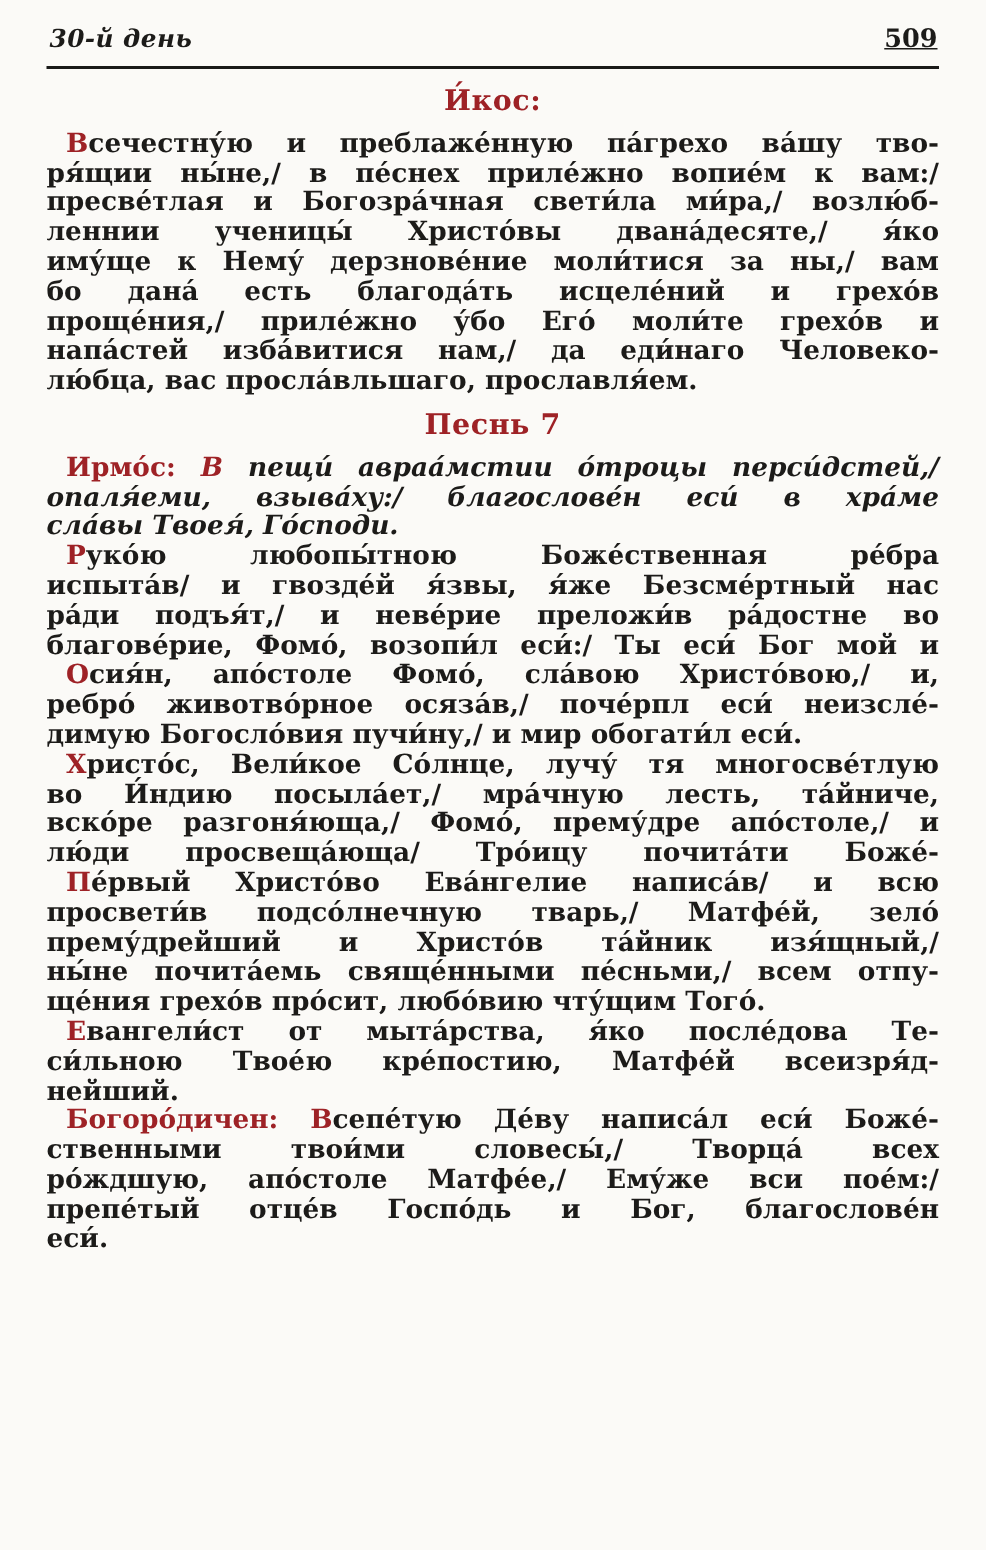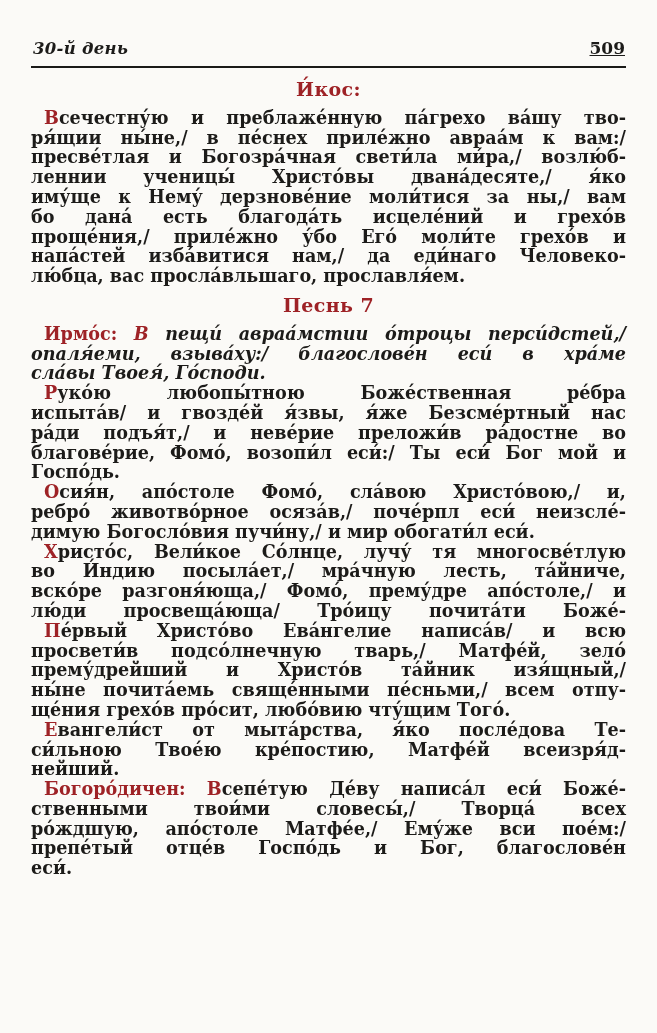--- a/index.html
+++ b/index.html
@@ -14,21 +14,21 @@
     width:657px;height:1033px;
     background:var(--paper);
     overflow:hidden;
     color:var(--ink);
     font-family:"DejaVu Serif", serif;
     font-weight:700;
     box-sizing:border-box;
   }
   .pheader{
     display:flex;justify-content:space-between;align-items:baseline;
-    padding:38px 32px 0 33px;
+    padding:16px 32px 0 33px;
     font-size:16.5px;
   }
   .running{font-style:italic;letter-spacing:.3px;}
   .pagenum{font-size:17px;text-decoration:underline;}
   .rule{
     margin:8px 31px 0 31px;
     border:none;border-top:2.4px solid var(--rule);
     height:0;
   }
   .body{
@@ -61,41 +61,40 @@
 <div class="page">
   <div class="pheader">
     <span class="running">30-й день</span>
     <span class="pagenum">509</span>
   </div>
   <hr class="rule">
   <div class="body">
       <div class="heading">И́кос:</div>
       <div class="para">
         <div class="line"><span class="indent"></span><span class="red initial">В</span><span>сечестну́ю и преблаже́нную па́грехо ва́шу тво-</span></div>
-        <div class="line">ря́щии ны́не,/ в пе́снех приле́жно авраа́м к вам:/</div>
+        <div class="line">ря́щии ны́не,/ в пе́снех приле́жно вопие́м к вам:/</div>
         <div class="line">пресве́тлая и Богозра́чная свети́ла ми́ра,/ возлю́б-</div>
         <div class="line">леннии ученицы́ Христо́вы двана́десяте,/ я́ко</div>
         <div class="line">иму́ще к Нему́ дерзнове́ние моли́тися за ны,/ вам</div>
         <div class="line">бо дана́ есть благода́ть исцеле́ний и грехо́в</div>
         <div class="line">проще́ния,/ приле́жно у́бо Его́ моли́те грехо́в и</div>
         <div class="line">напа́стей изба́витися нам,/ да еди́наго Человеко-</div>
         <div class="line last">лю́бца, вас просла́вльшаго, прославля́ем.</div>
       </div>
       <div class="heading">Песнь 7</div>
       <div class="para italic">
         <div class="line"><span class="indent"></span><span class="red label">Ирмо́с:</span> <span class="red initial">В</span> <span>пещи́ авраа́мстии о́троцы перси́дстей,/</span></div>
         <div class="line">опаля́еми, взыва́ху:/ благослове́н еси́ в хра́ме</div>
         <div class="line last">сла́вы Твоея́, Го́споди.</div>
       </div>
       <div class="para">
         <div class="line"><span class="indent"></span><span class="red initial">Р</span><span>уко́ю любопы́тною Боже́ственная ре́бра</span></div>
         <div class="line">испыта́в/ и гвозде́й я́звы, я́же Безсме́ртный нас</div>
         <div class="line">ра́ди подъя́т,/ и неве́рие преложи́в ра́достне во</div>
         <div class="line">благове́рие, Фомо́, возопи́л еси́:/ Ты еси́ Бог мой и</div>
-        <div class="line last">Госпо́дь.</div>
       </div>
       <div class="para">
         <div class="line"><span class="indent"></span><span class="red initial">О</span><span>сия́н, апо́столе Фомо́, сла́вою Христо́вою,/ и,</span></div>
         <div class="line">ребро́ животво́рное осяза́в,/ поче́рпл еси́ неизсле́-</div>
         <div class="line last">димую Богосло́вия пучи́ну,/ и мир обогати́л еси́.</div>
       </div>
       <div class="para">
         <div class="line"><span class="indent"></span><span class="red initial">Х</span><span>ристо́с, Вели́кое Со́лнце, лучу́ тя многосве́тлую</span></div>
         <div class="line">во И́ндию посыла́ет,/ мра́чную лесть, та́йниче,</div>
         <div class="line">вско́ре разгоня́юща,/ Фомо́, прему́дре апо́столе,/ и</div>

